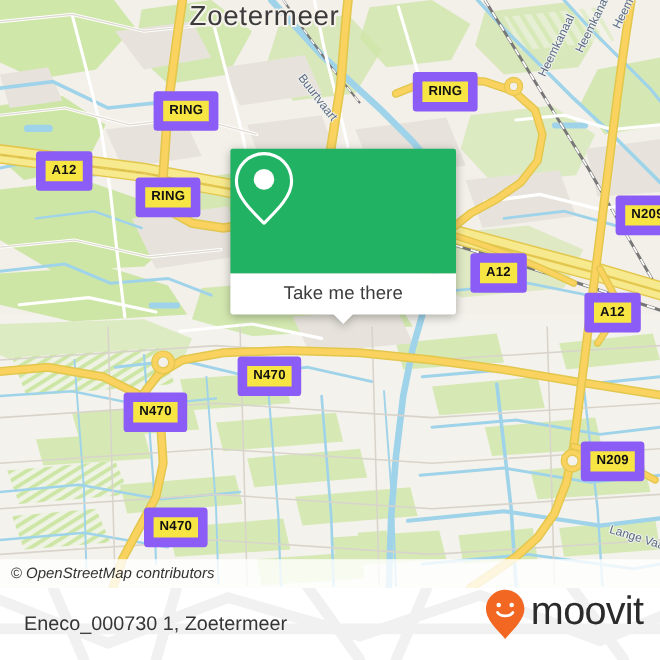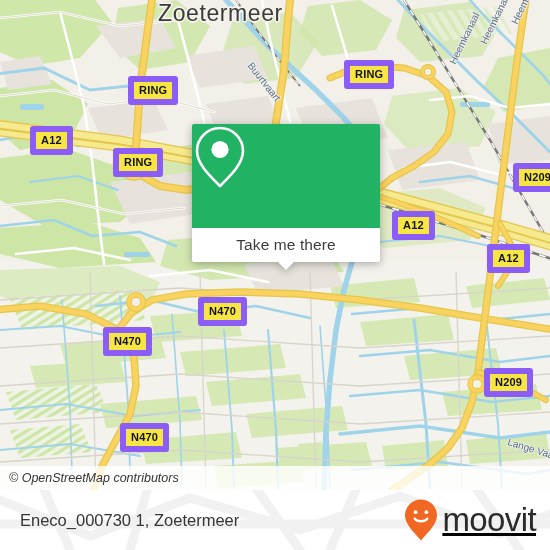--- a/index.html
+++ b/index.html
@@ -11,21 +11,21 @@
   #app{position:relative;width:550px;height:550px;overflow:hidden;background:#4d7c0f;}
 
   
   #map{position:absolute;left:0;top:0;width:550px;height:490px;overflow:hidden;background:#f3efe9;}
   #map svg{position:absolute;left:0;top:0;}
 
   
   .shield{
     position:absolute;
     background:#f7e544;
-    border:6px solid #8b5cf6;
+    border:8px solid #8b5cf6;
     border-radius:3px;
     color:#111;
     font-weight:bold;
     font-size:11px;
     line-height:14px;
     padding:1px 5px 2px 5px;
     letter-spacing:.2px;
     white-space:nowrap;
     font-family:"Liberation Sans", sans-serif;
     text-align:right;
@@ -94,21 +94,21 @@
   #footer-watermark{position:absolute;left:0;top:0;opacity:1;}
   #footer-address{
     position:absolute;left:20px;top:0;height:60px;
     display:flex;align-items:center;
     font-size:16.5px;color:#353535;
     font-family:"Liberation Sans", sans-serif;
     white-space:nowrap;
   }
   #brand{
     position:absolute;right:14px;top:0;height:60px;
-    display:flex;align-items:center;gap:3px;text-decoration:underline;
+    display:flex;gap:3px;
   }
   #brand-name{
     font-size:33px;color:#2b2b2b;letter-spacing:-0.6px;
     font-family:"Liberation Sans", sans-serif;
     font-weight:normal;
   }
 </style>
 </head>
 <body>
 

